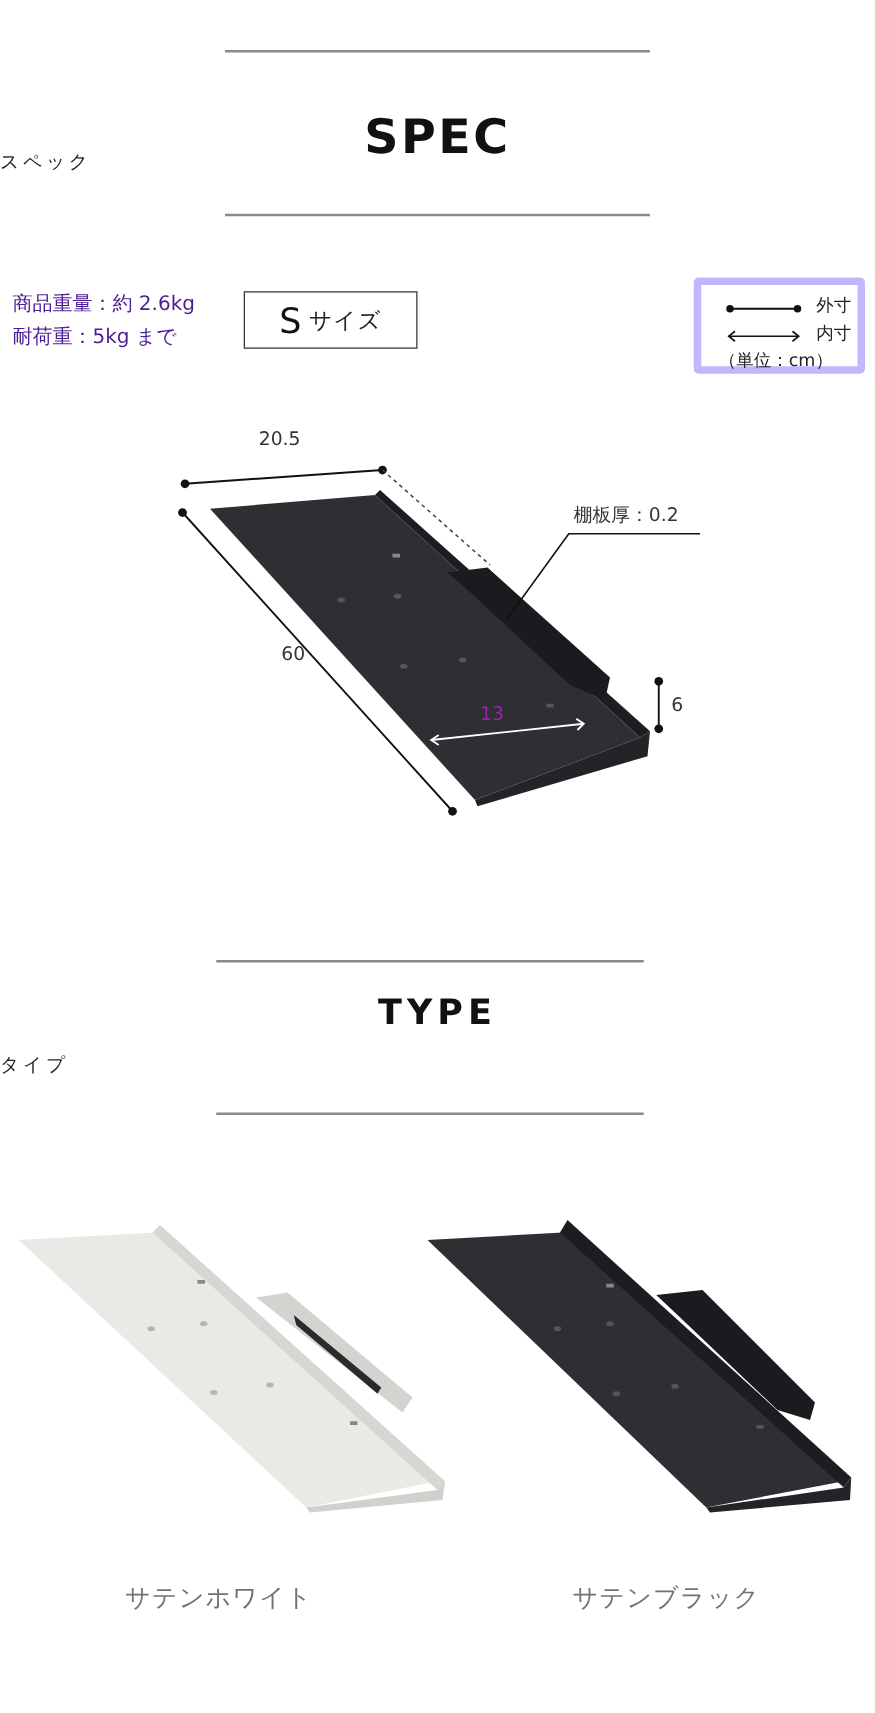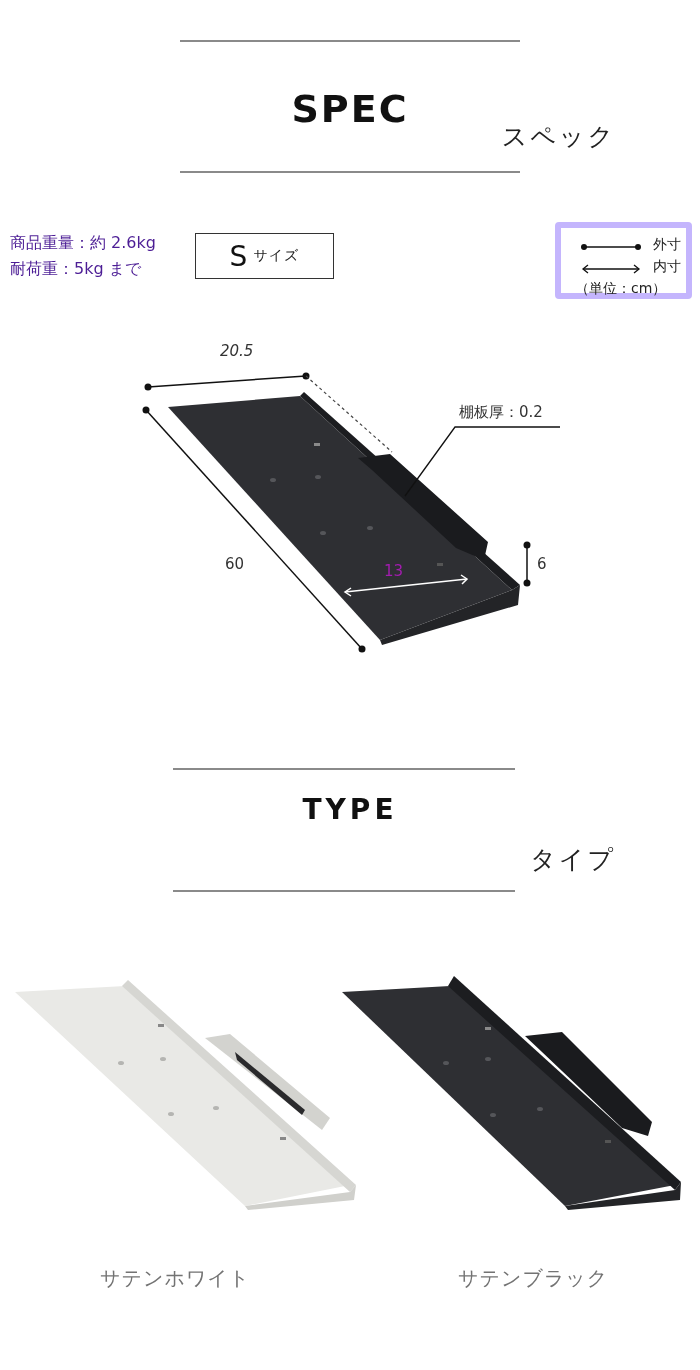--- a/index.html
+++ b/index.html
@@ -2,28 +2,28 @@
 <html><head>
 <meta charset="utf-8">
 <style>
   html, body { margin:0; padding:0; background:#ffffff; }
   body { width:700px; height:1370px; position:relative; overflow:hidden;
          font-family:"DejaVu Sans","Liberation Sans",sans-serif; color:#222; }
   .rule { position:absolute; height:2px; background:#8a8a8a; }
   .sec-title { position:absolute; left:0; width:700px; text-align:center;
                font-family:"DejaVu Sans","Liberation Sans",sans-serif;
                font-weight:bold; color:#111; letter-spacing:2px; }
-  .sec-sub { position:absolute; left:0; width:616px; text-align:right;
-             font-size:25px; color:#222; letter-spacing:3px; }
+  .sec-sub { position:absolute; left:0; width:616px; text-align:left;
+             font-size:15px; color:#222; letter-spacing:3px; }
   .spec-line { position:absolute; left:10px; font-size:16px; color:#4c1d95; white-space:nowrap; }
   .size-box { position:absolute; left:195px; top:233px; width:139px; height:46px;
               border:1px solid #333; box-sizing:border-box; display:flex;
               align-items:center; justify-content:center; gap:6px; }
   .size-box .big { font-size:28px; color:#111; }
-  .size-box .small { font-size:14px; color:#222; letter-spacing:1px; }
+  .size-box .small { font-size:18px; color:#222; letter-spacing:1px; }
   .legend { position:absolute; left:555px; top:222px; width:137px; height:77px;
             border:6px solid #c4b5fd; border-radius:4px; box-sizing:border-box; }
   .legend .row { position:absolute; font-size:14px; color:#222; white-space:nowrap; }
   .dim { position:absolute; font-size:15px; color:#333; }
   .type-label { position:absolute; font-size:20px; color:#737373; letter-spacing:1px; }
   svg { position:absolute; overflow:visible; }
 </style>
 </head>
 <body>
 
@@ -85,22 +85,22 @@
   <line x1="345" y1="592" x2="467" y2="579" stroke="#fff" stroke-width="1.5"></line>
   <polyline points="351,588 345,592 351,596" fill="none" stroke="#fff" stroke-width="1.5"></polyline>
   <polyline points="461,575 467,579 462,584" fill="none" stroke="#fff" stroke-width="1.5"></polyline>
 
   <line x1="527" y1="545" x2="527" y2="583" stroke="#111" stroke-width="1.5"></line>
   <circle cx="527" cy="545" r="3.5" fill="#111"></circle>
   <circle cx="527" cy="583" r="3.5" fill="#111"></circle>
 
   <polyline points="405,496 455,427 560,427" fill="none" stroke="#111" stroke-width="1.3"></polyline>
 </svg>
-<div class="dim" style="left:220px; top:342px;font-style:italic;">20.5</div>
-<div class="dim" style="left:225px; top:555px;">60</div>
+<div class="dim" style="left:207px; top:342px;">20.5</div>
+<div class="dim" style="left:225px; top:514px;">60</div>
 <div class="dim" style="left:384px; top:562px; color:#a21caf;">13</div>
 <div class="dim" style="left:537px; top:555px;">6</div>
 <div class="dim" style="left:459px; top:403px;">棚板厚：0.2</div>
 
 <div class="rule" style="left:173px; top:768px; width:342px;"></div>
 <div class="sec-title" style="top:793px; font-size:28px; letter-spacing:4px;">TYPE</div>
 <div class="sec-sub" style="top:843px;">タイプ</div>
 <div class="rule" style="left:173px; top:890px; width:342px;"></div>
 
 <svg style="left:0; top:960px;" width="360" height="250">

